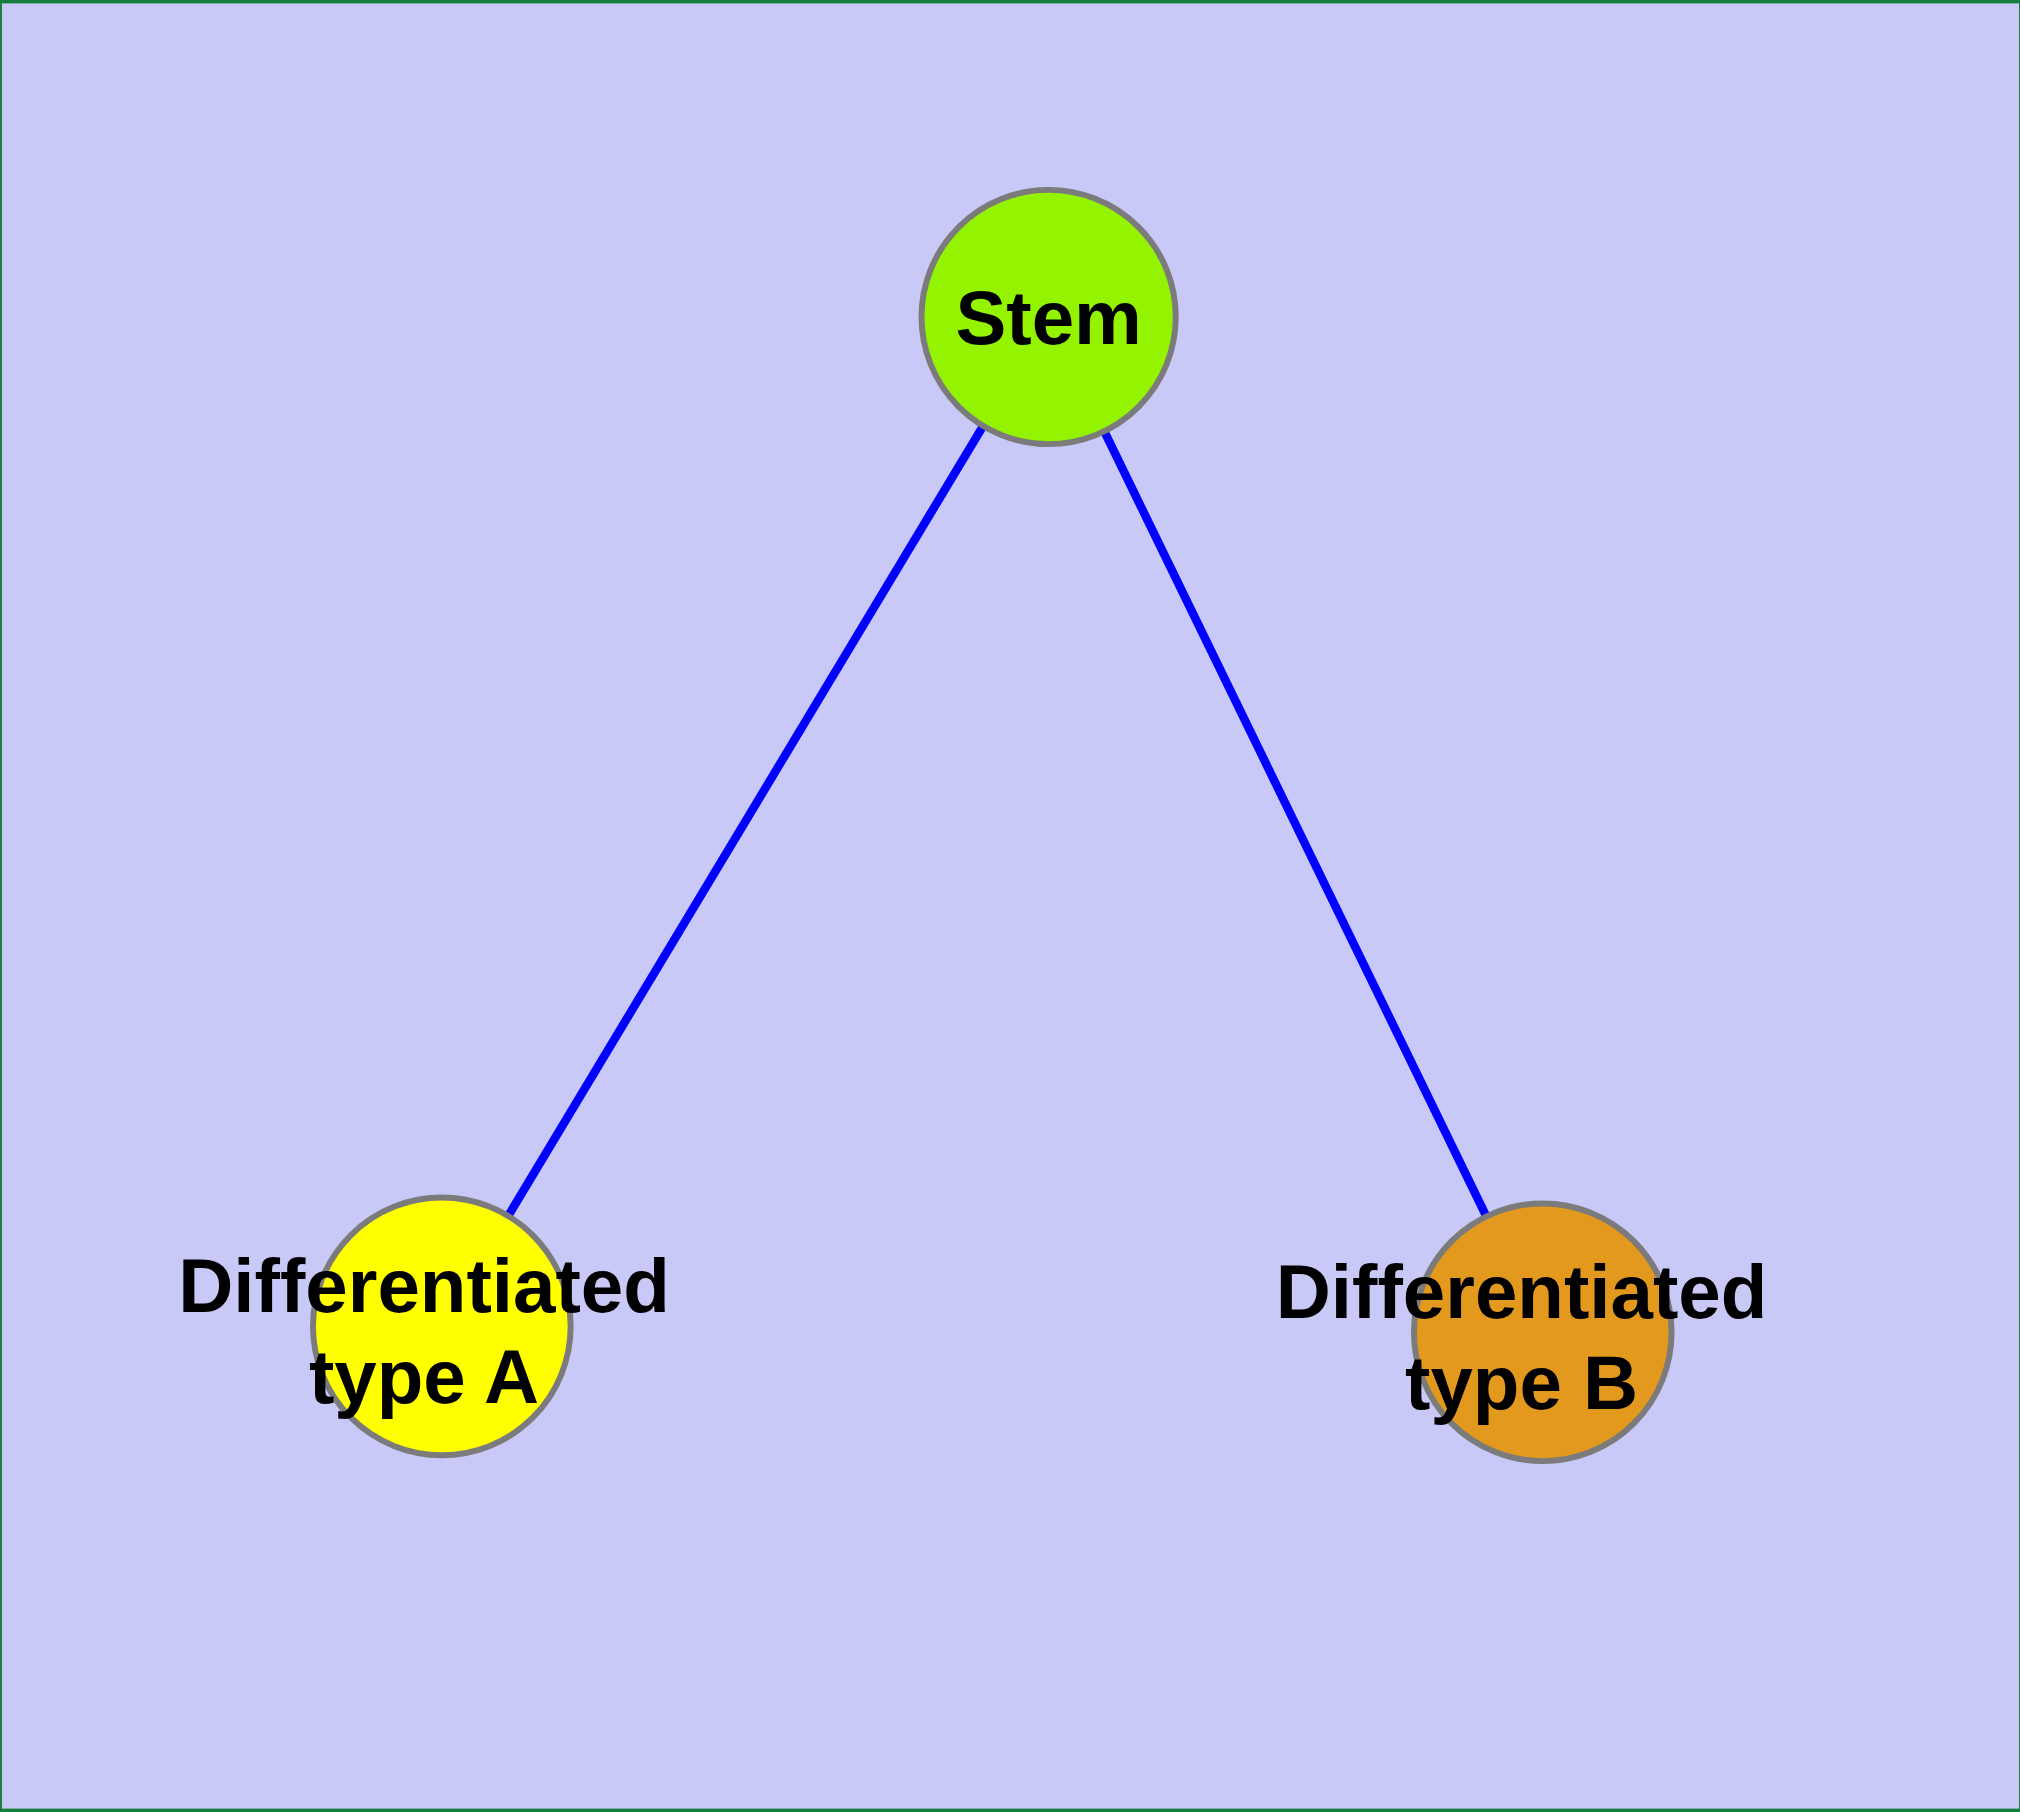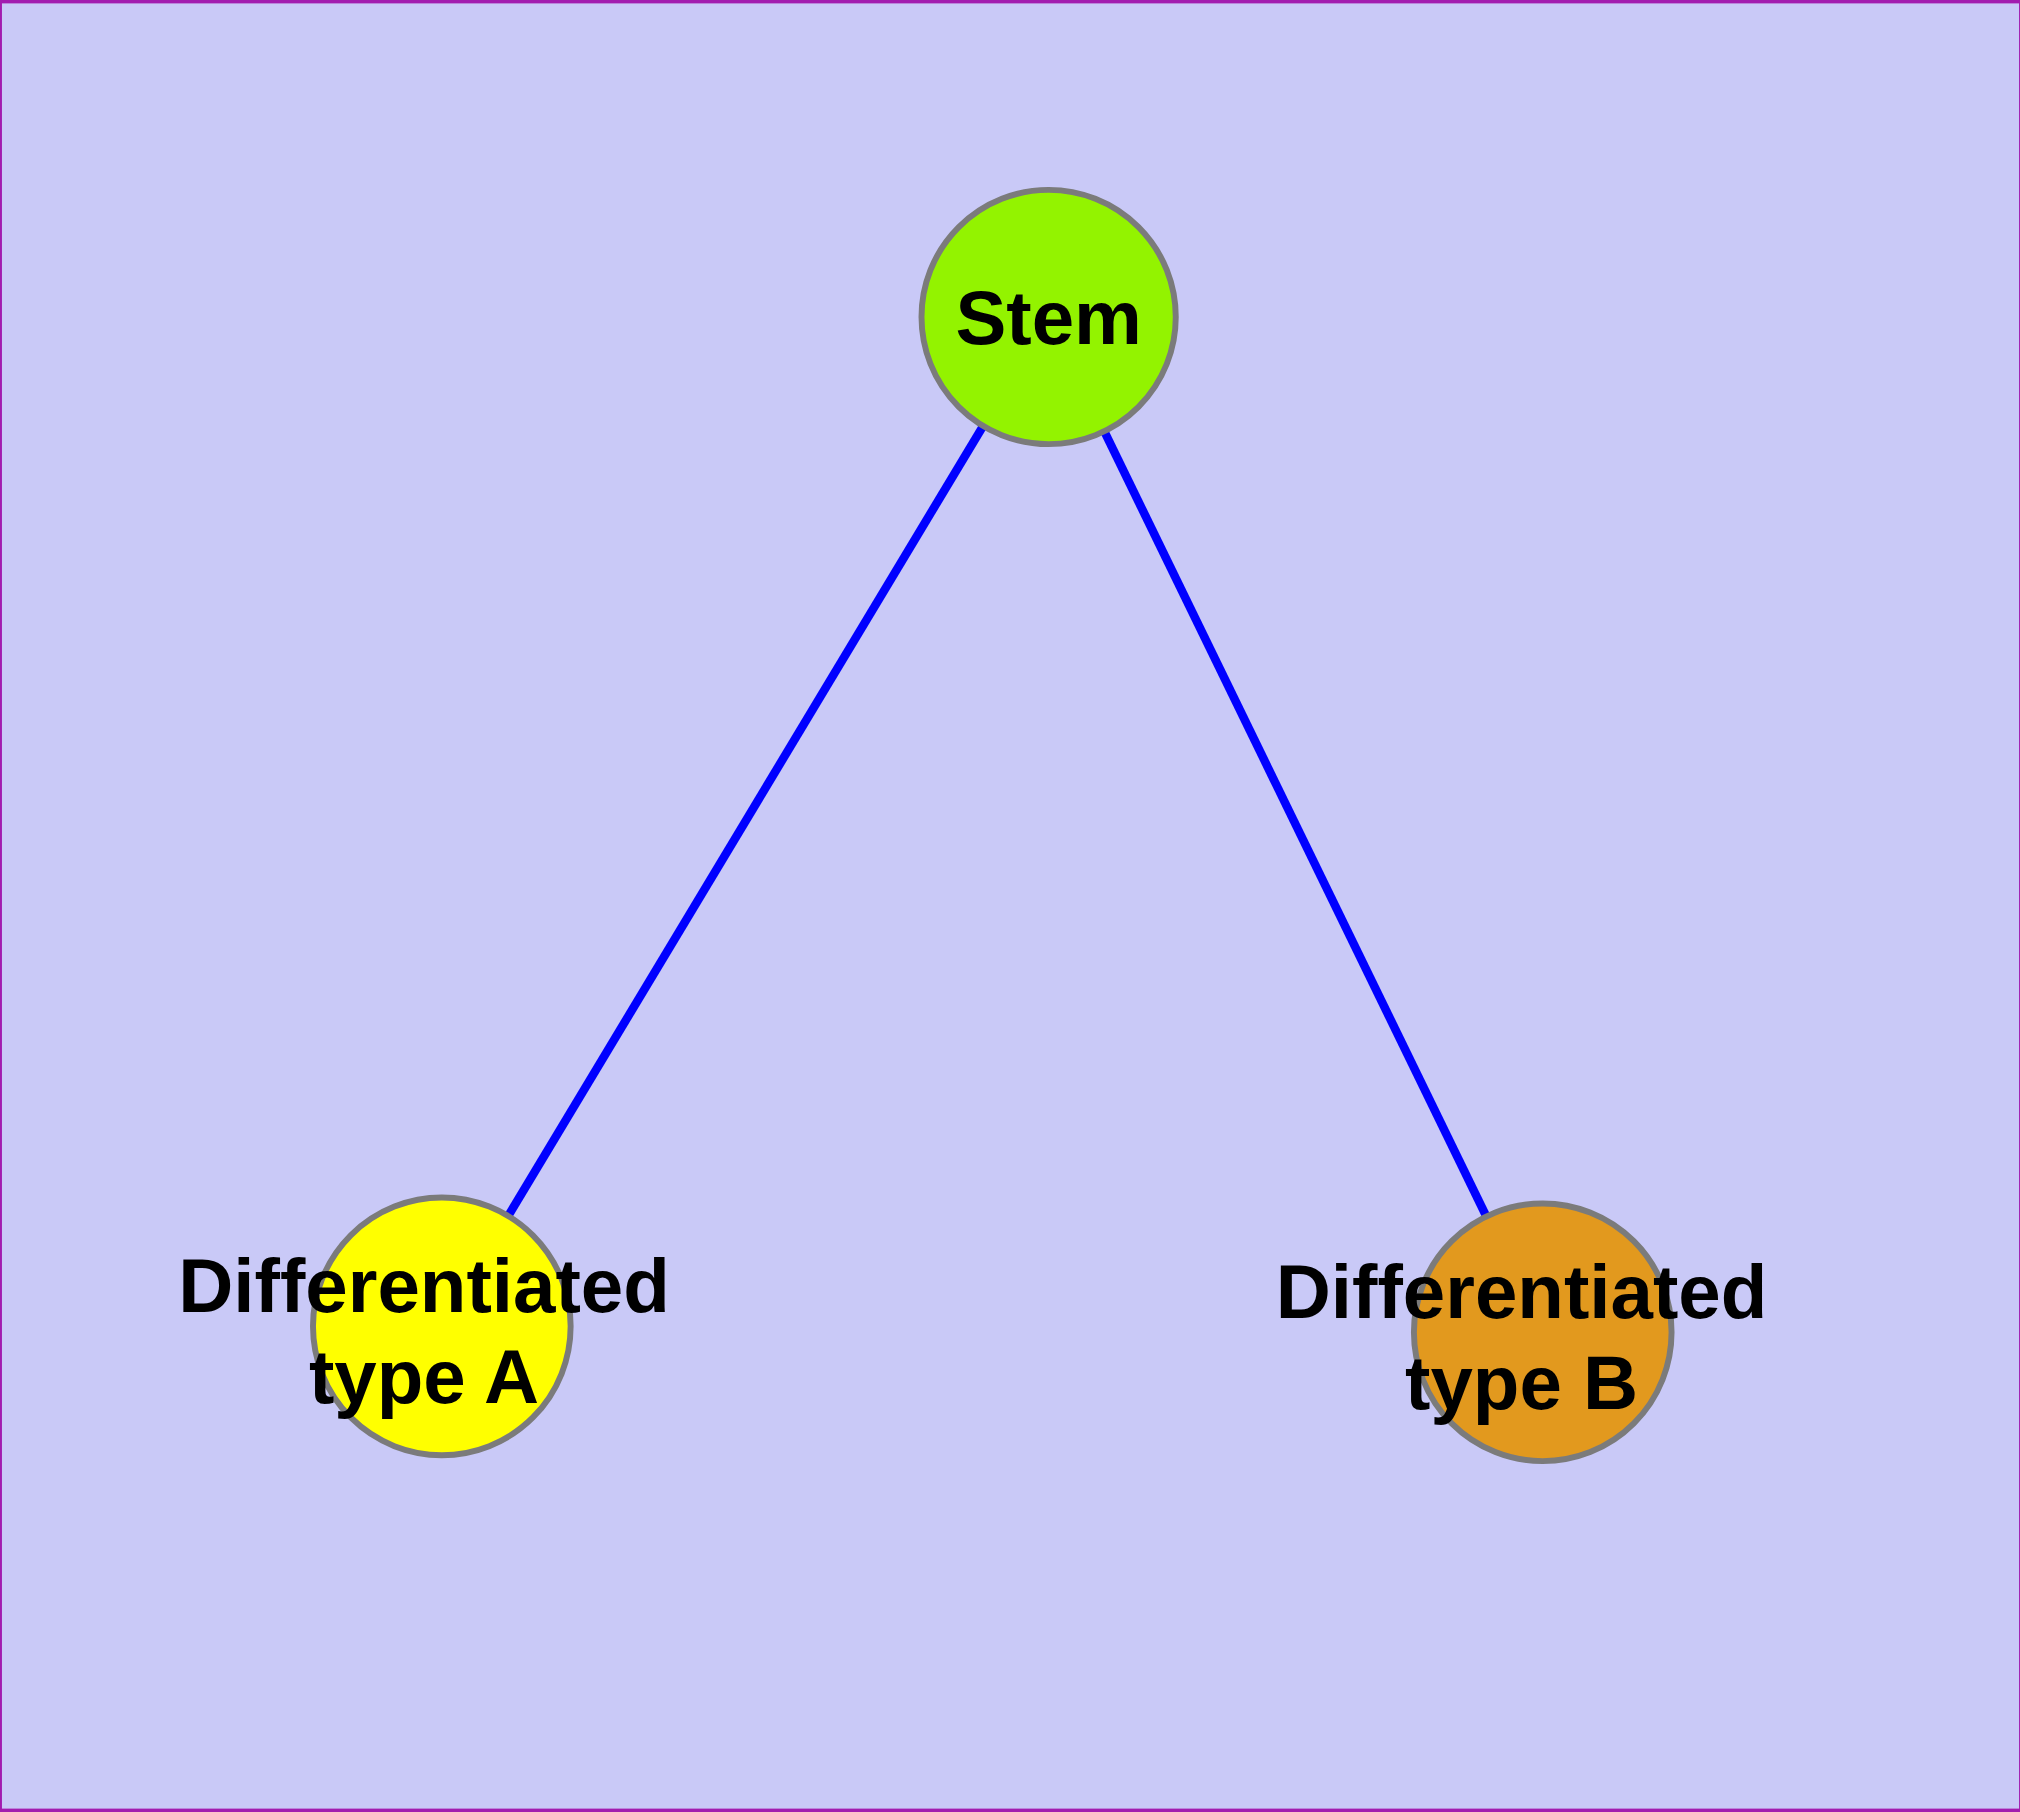--- a/index.html
+++ b/index.html
@@ -4,21 +4,21 @@
 <style>
   html, body {
     margin: 0;
     padding: 0;
     background: #ffffff;
   }
   .stage {
     position: relative;
     width: 2021px;
     height: 1812px;
-    background: #a21caf;
+    background: #15803d;
     overflow: hidden;
   }
   svg.diagram {
     display: block;
     width: 2021px;
     height: 1812px;
   }
   svg.diagram text {
     font-family: "Liberation Sans", sans-serif;
     font-weight: bold;

